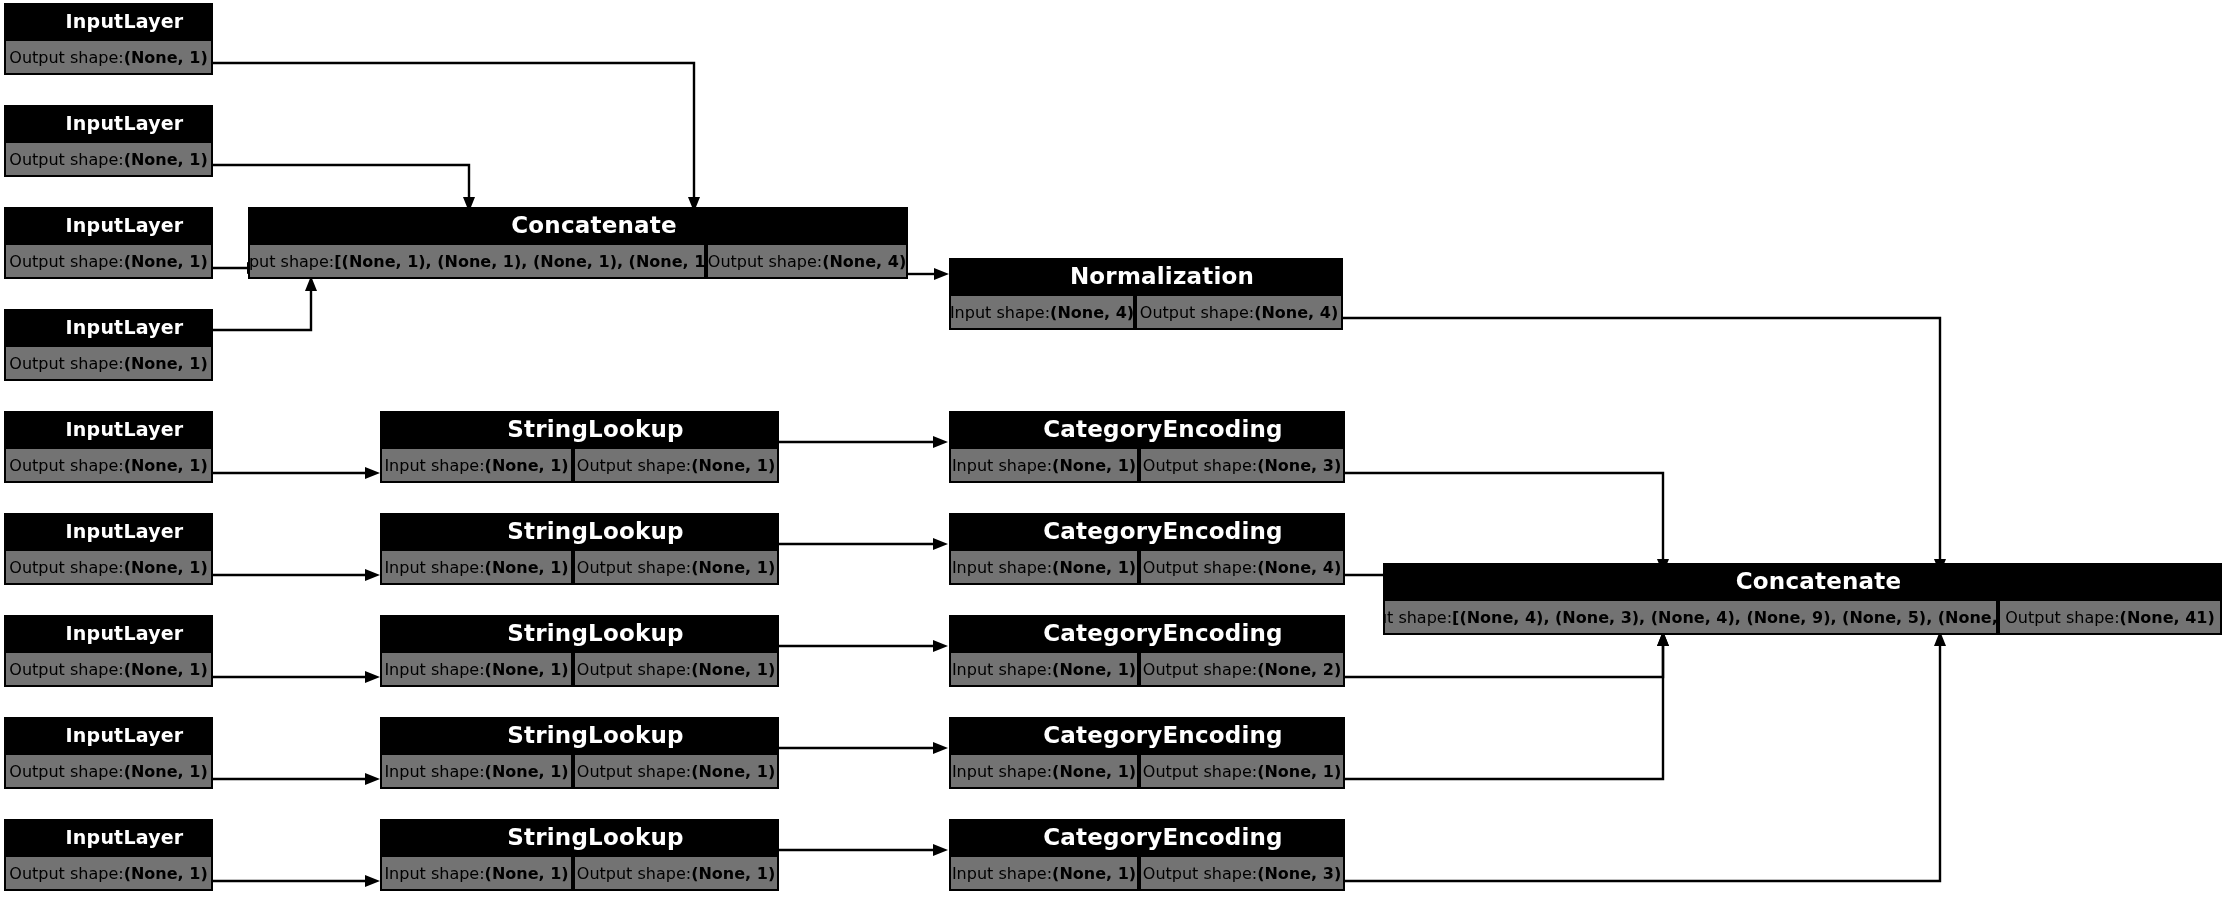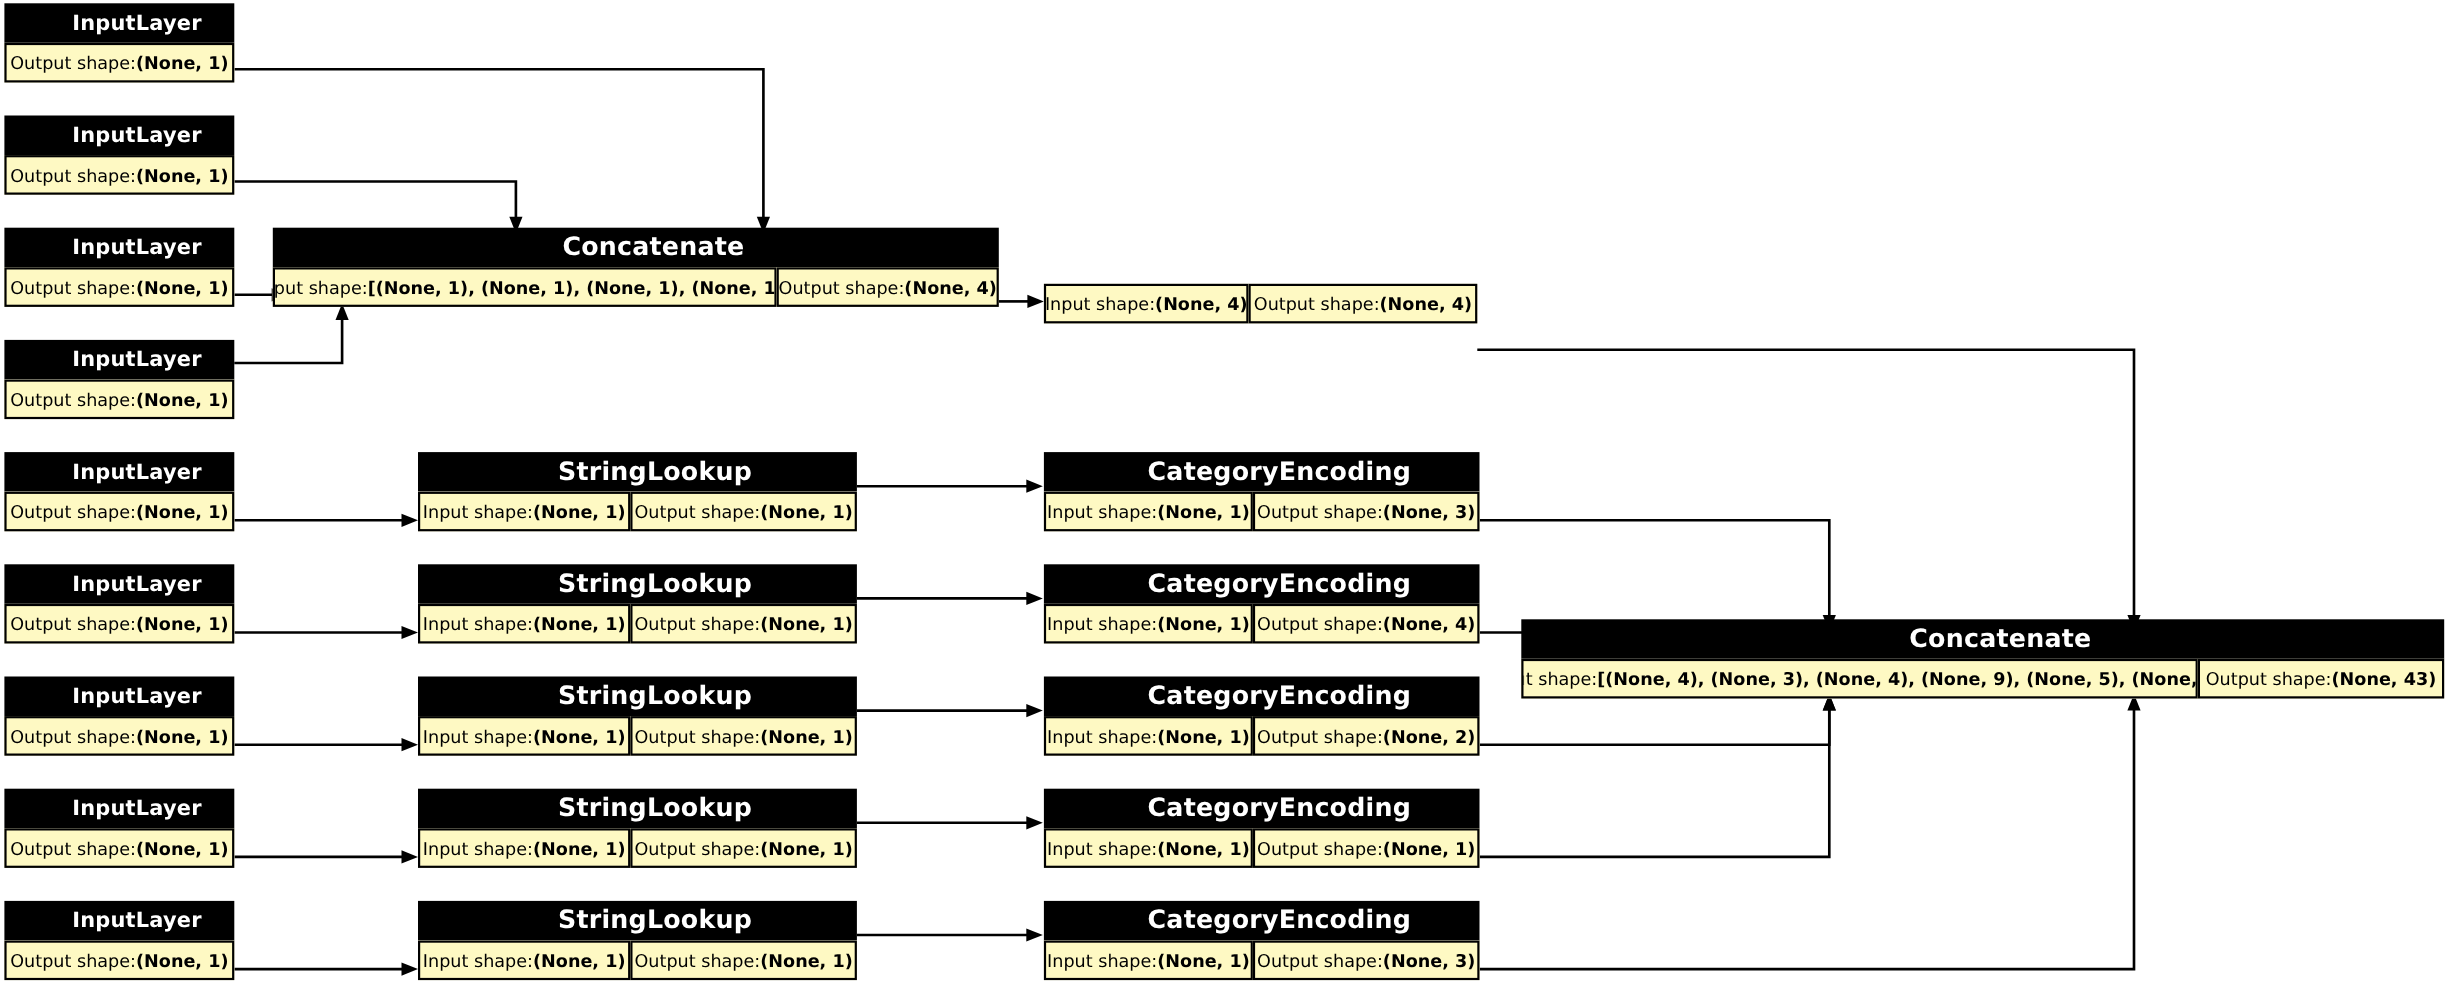--- a/index.html
+++ b/index.html
@@ -19,21 +19,21 @@
     letter-spacing:.2px;
     white-space:nowrap;
     padding-left:32px;
   }
   .node .shapes{
     display:flex;box-sizing:border-box;
     background:#ffffff;
   }
   .node .cell{
     border:2px solid #000000;
-    background:#fef9c3;color:#000000;
+    background:#737373;color:#000000;
     display:flex;align-items:center;justify-content:center;
     box-sizing:border-box;
     white-space:nowrap;
     overflow:hidden;
   }
   .node .cell + .cell{border-left-width:2px;}
   .cell .lbl{font-weight:normal;}
   .cell .val{font-weight:bold;}
   .cell .val:before{content:" ";}
 
@@ -155,20 +155,21 @@
           <span class="val">[(None, 1), (None, 1), (None, 1), (None, 1)]</span>
       </div>
       <div class="cell" style="width:202px;">
         <span class="lbl">Output shape:</span>
           <span class="val">(None, 4)</span>
       </div>
     </div>
   </div>
 
   <div class="node t-big" style="left:949px;top:258px;width:394px;">
+    <div class="title">Normalization</div>
     <div class="shapes">
       <div class="cell" style="width:186px;">
         <span class="lbl">Input shape:</span>
           <span class="val">(None, 4)</span>
       </div>
       <div class="cell" style="width:208px;">
         <span class="lbl">Output shape:</span>
           <span class="val">(None, 4)</span>
       </div>
     </div>
@@ -354,18 +355,18 @@
 
   <div class="node t-big" style="left:1383px;top:563px;width:839px;">
     <div class="title">Concatenate</div>
     <div class="shapes">
       <div class="cell" style="width:615px;">
         <span class="lbl">Input shape:</span>
           <span class="val">[(None, 4), (None, 3), (None, 4), (None, 9), (None, 5), (None, 3)]</span>
       </div>
       <div class="cell" style="width:224px;">
         <span class="lbl">Output shape:</span>
-          <span class="val">(None, 43)</span>
+          <span class="val">(None, 41)</span>
       </div>
     </div>
   </div>
 
 </div>
 
 </body></html>

